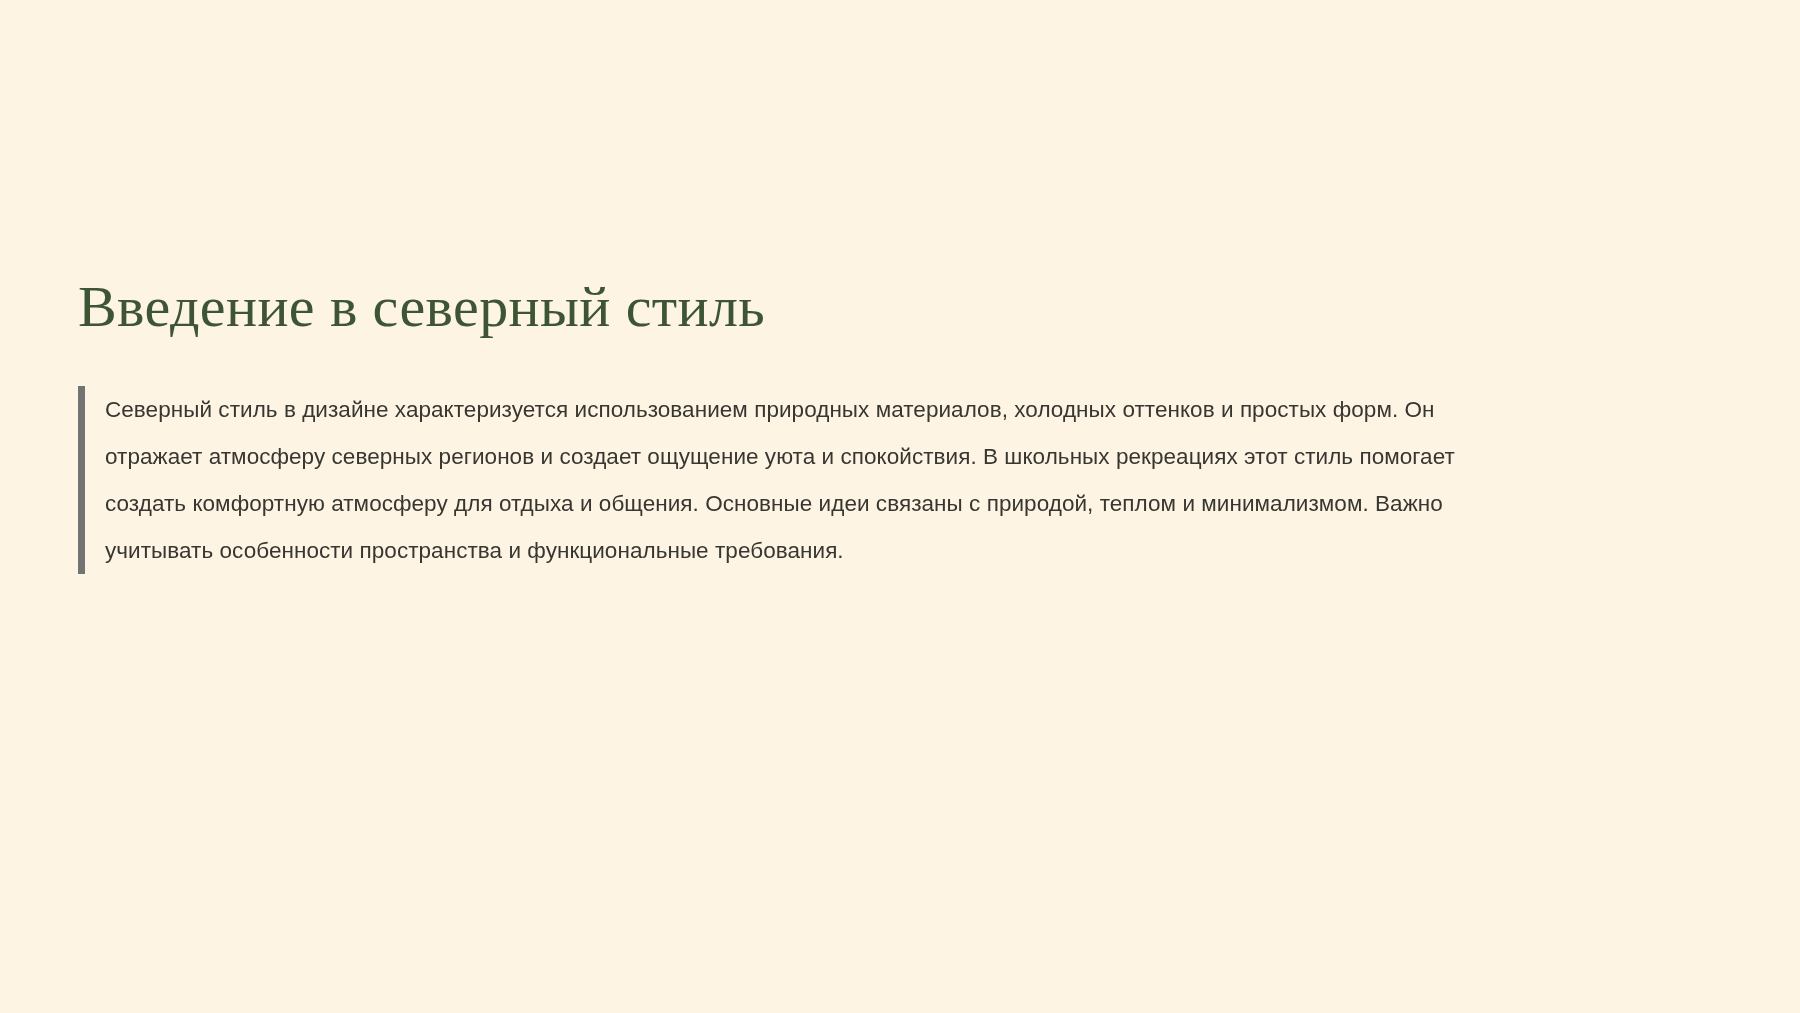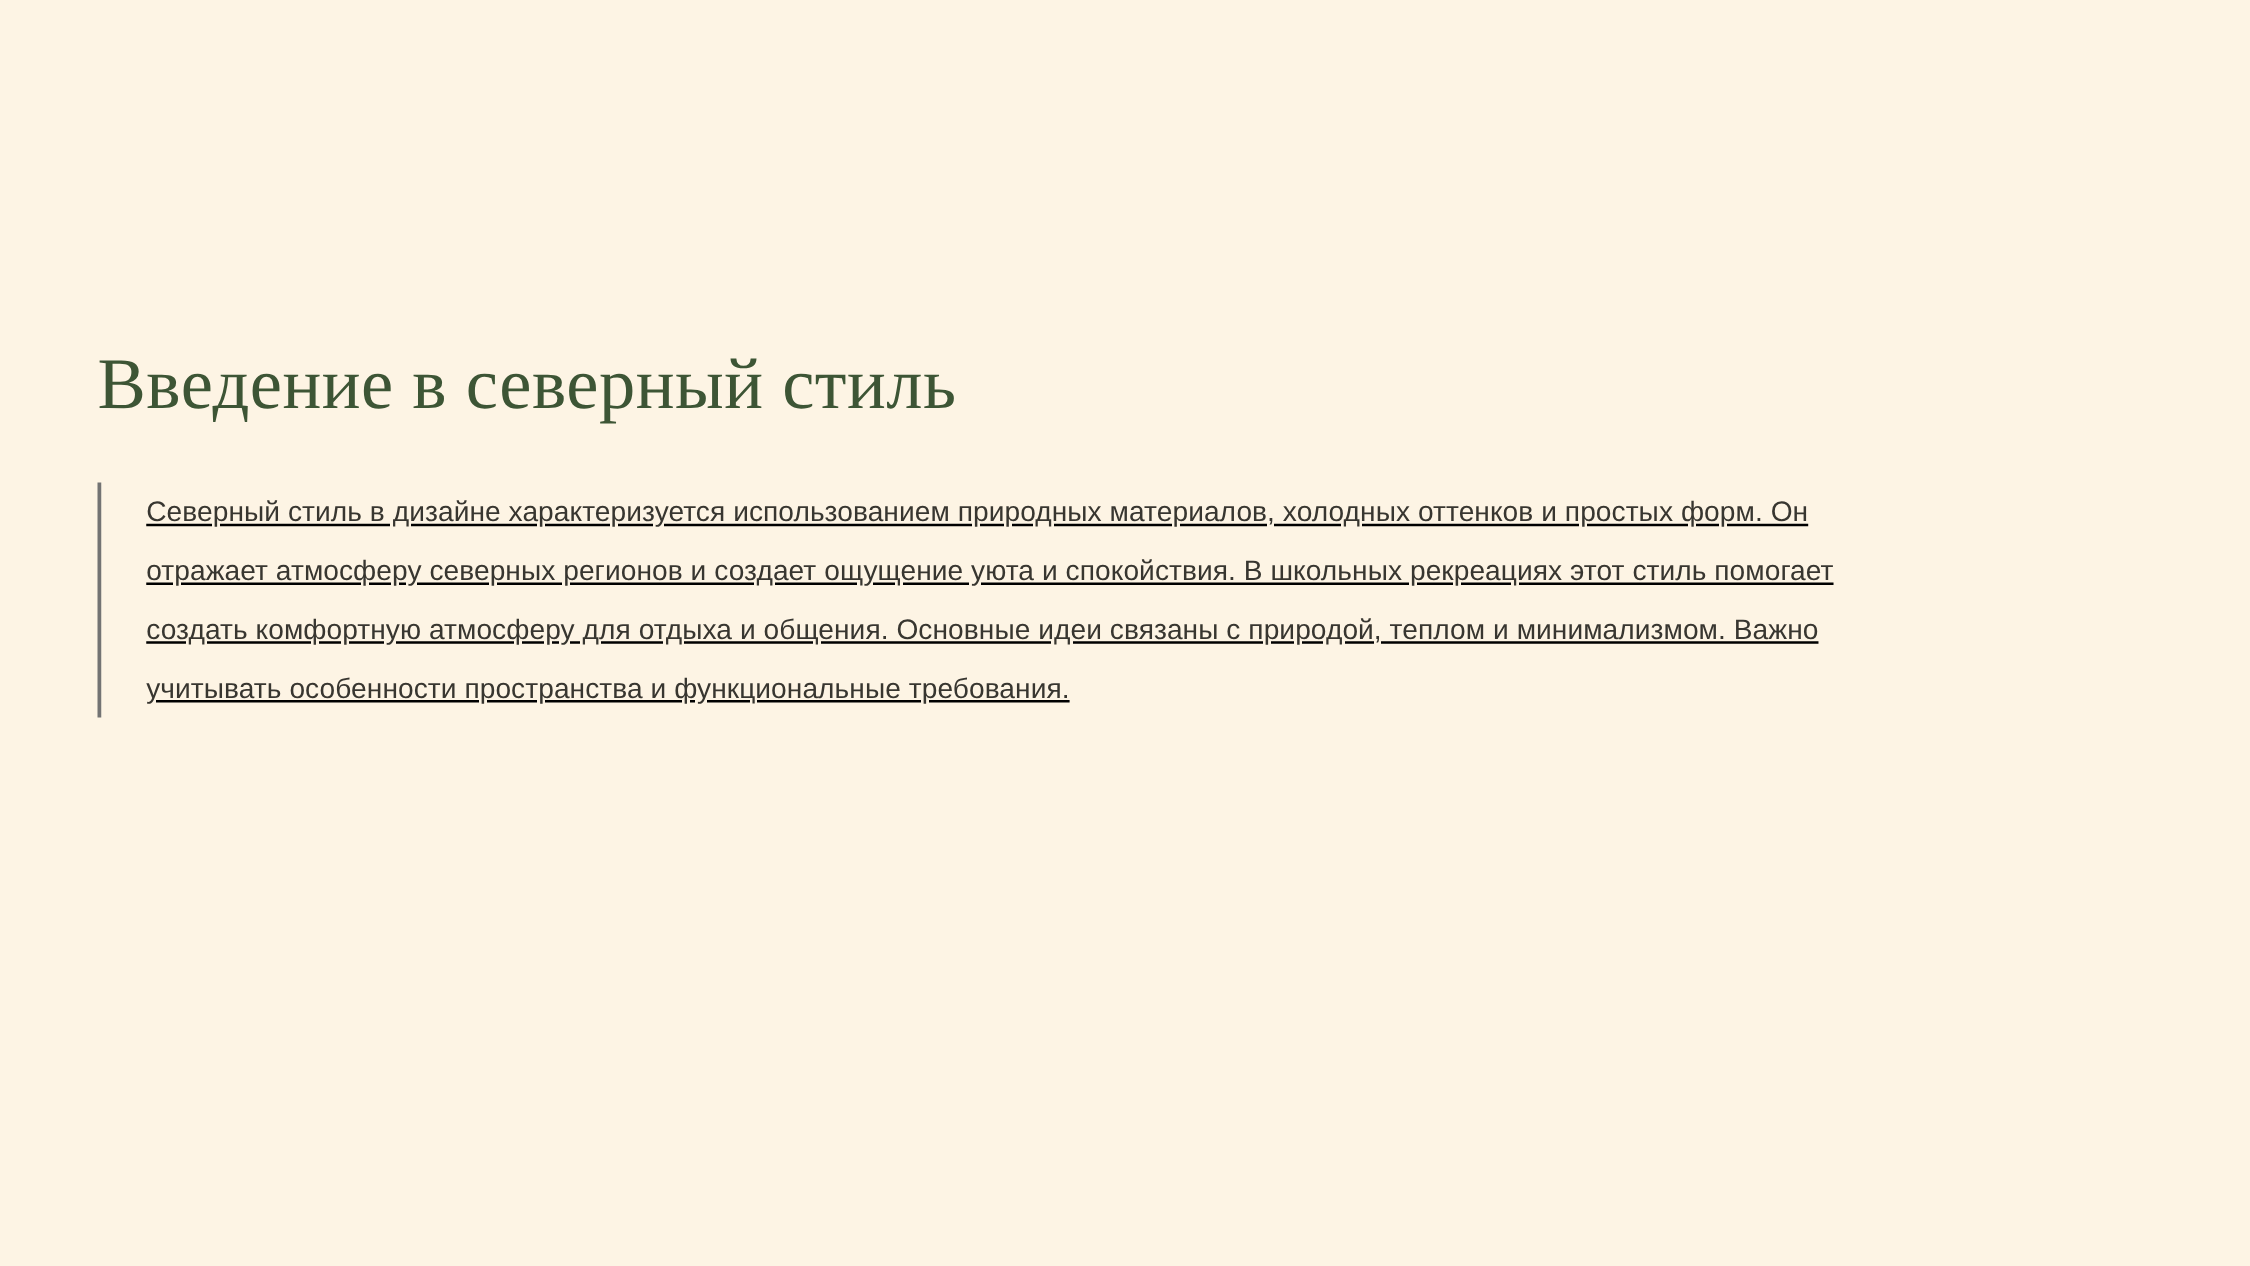--- a/index.html
+++ b/index.html
@@ -32,25 +32,24 @@
     line-height: 1.12;
     font-weight: 400;
     color: #3d5535;
     letter-spacing: 0.4px;
     margin: 0 0 46px 0;
     white-space: nowrap;
   }
   .body-block {
     position: relative;
     display: block;
-    padding-left: 36px;
-    border-left: 3px solid #737373;
+    padding-left: 20px;
+    border-left: 7px solid #737373;
     box-sizing: border-box;
     max-width: 1420px;
-    text-decoration: underline;
   }
   .body-paragraph {
     margin: 0;
     font-family: "Liberation Sans", "DejaVu Sans", sans-serif;
     font-size: 22.5px;
     line-height: 47px;
     color: #383630;
     font-weight: 400;
     text-align: left;
     letter-spacing: 0.05px;

